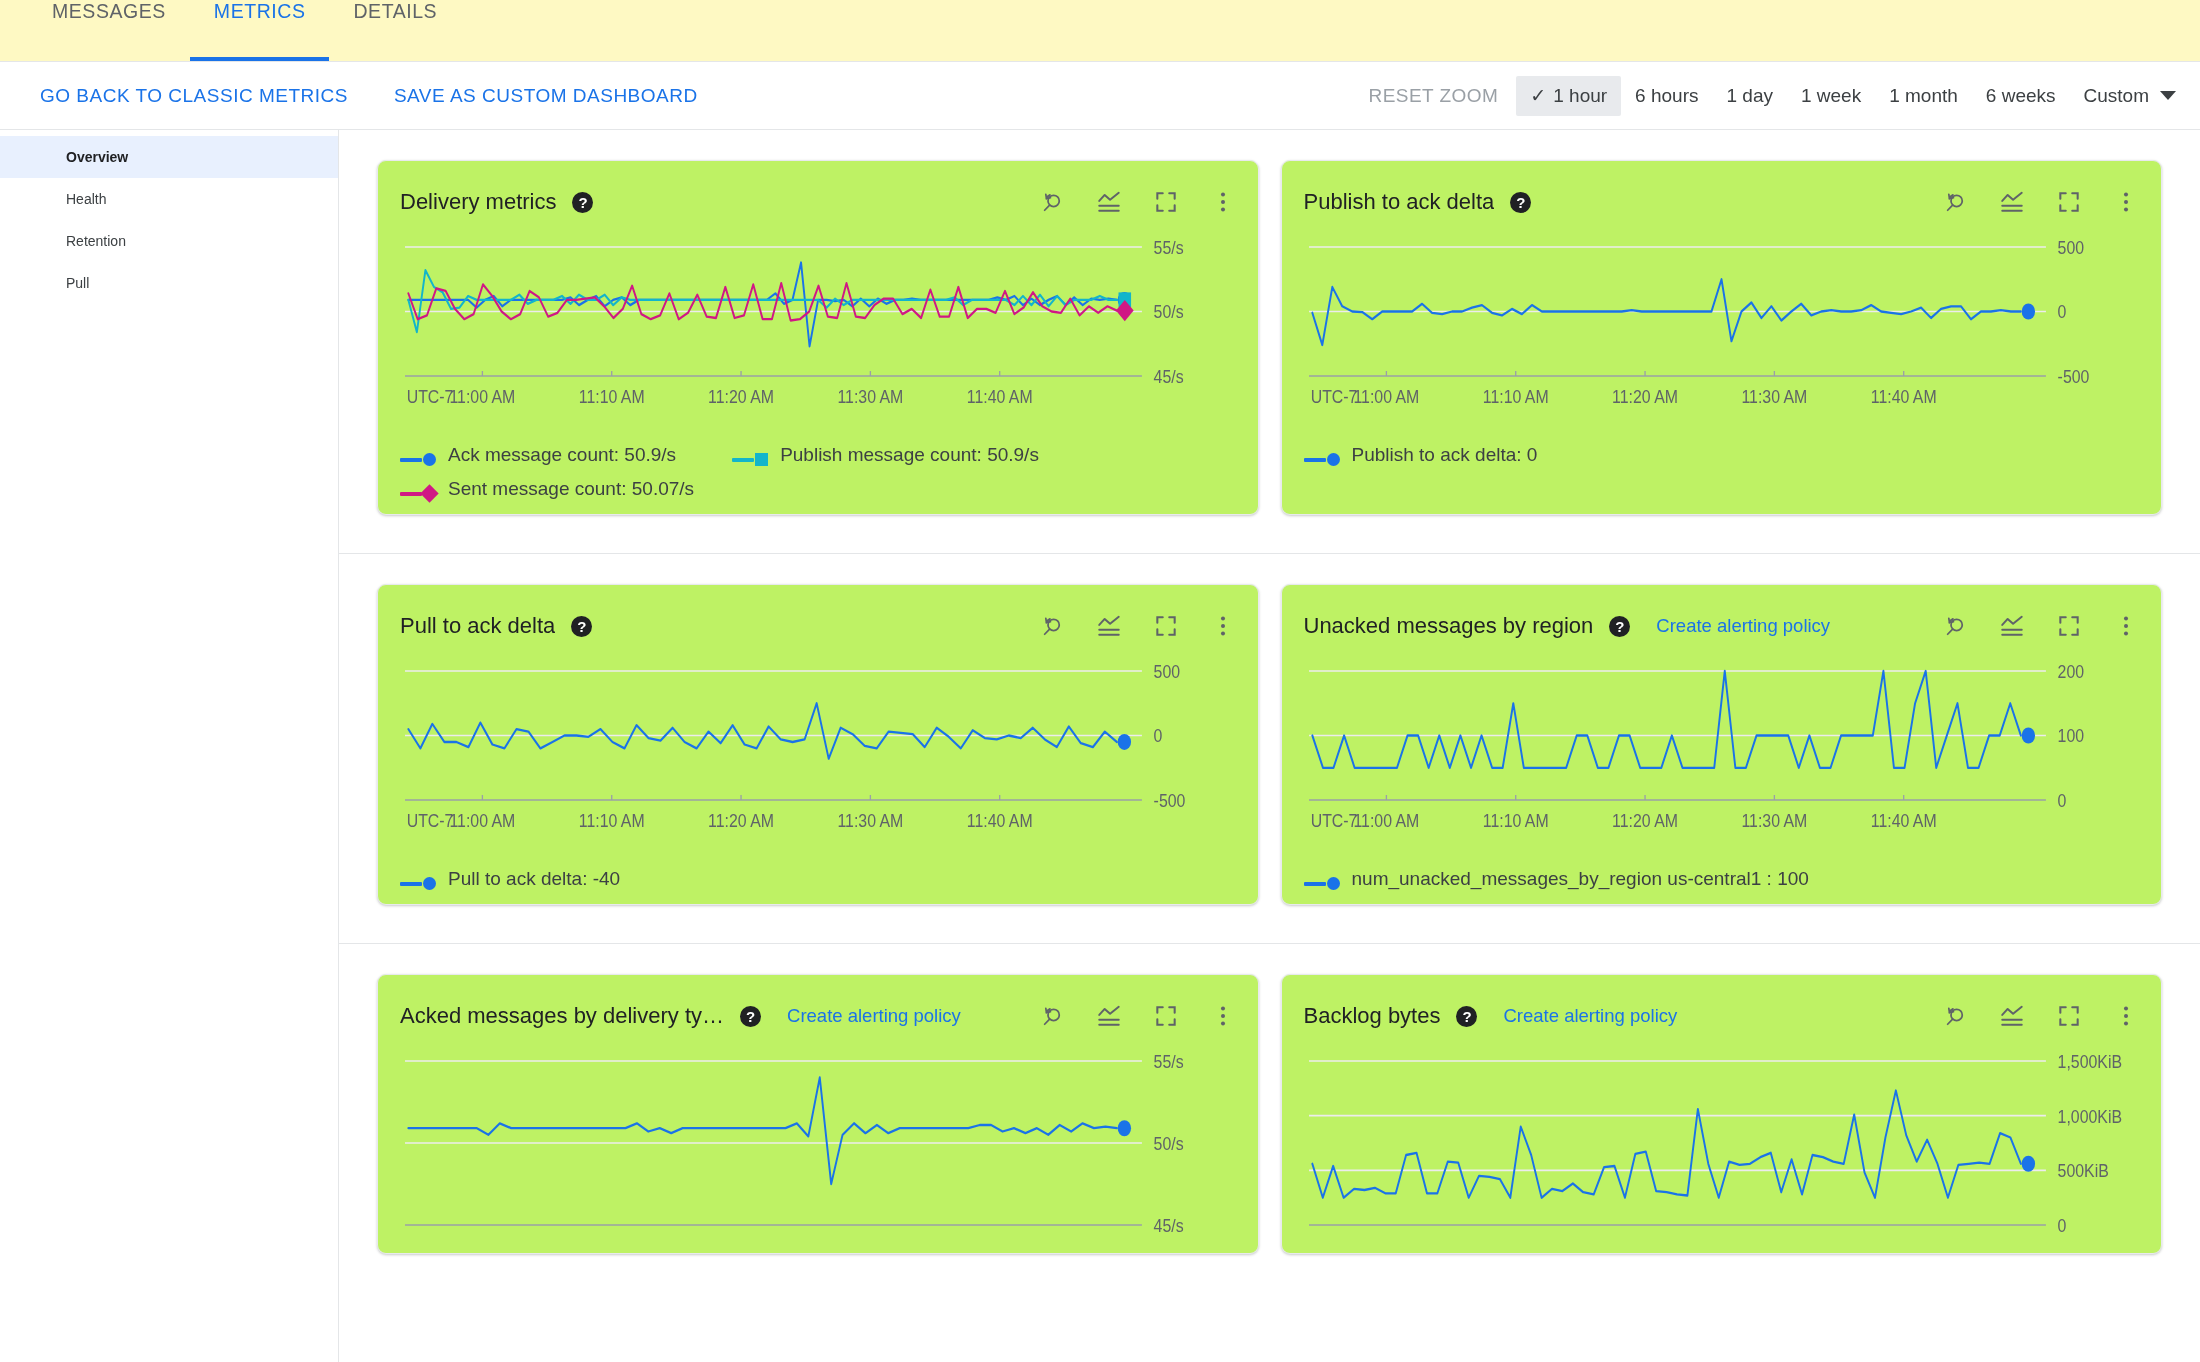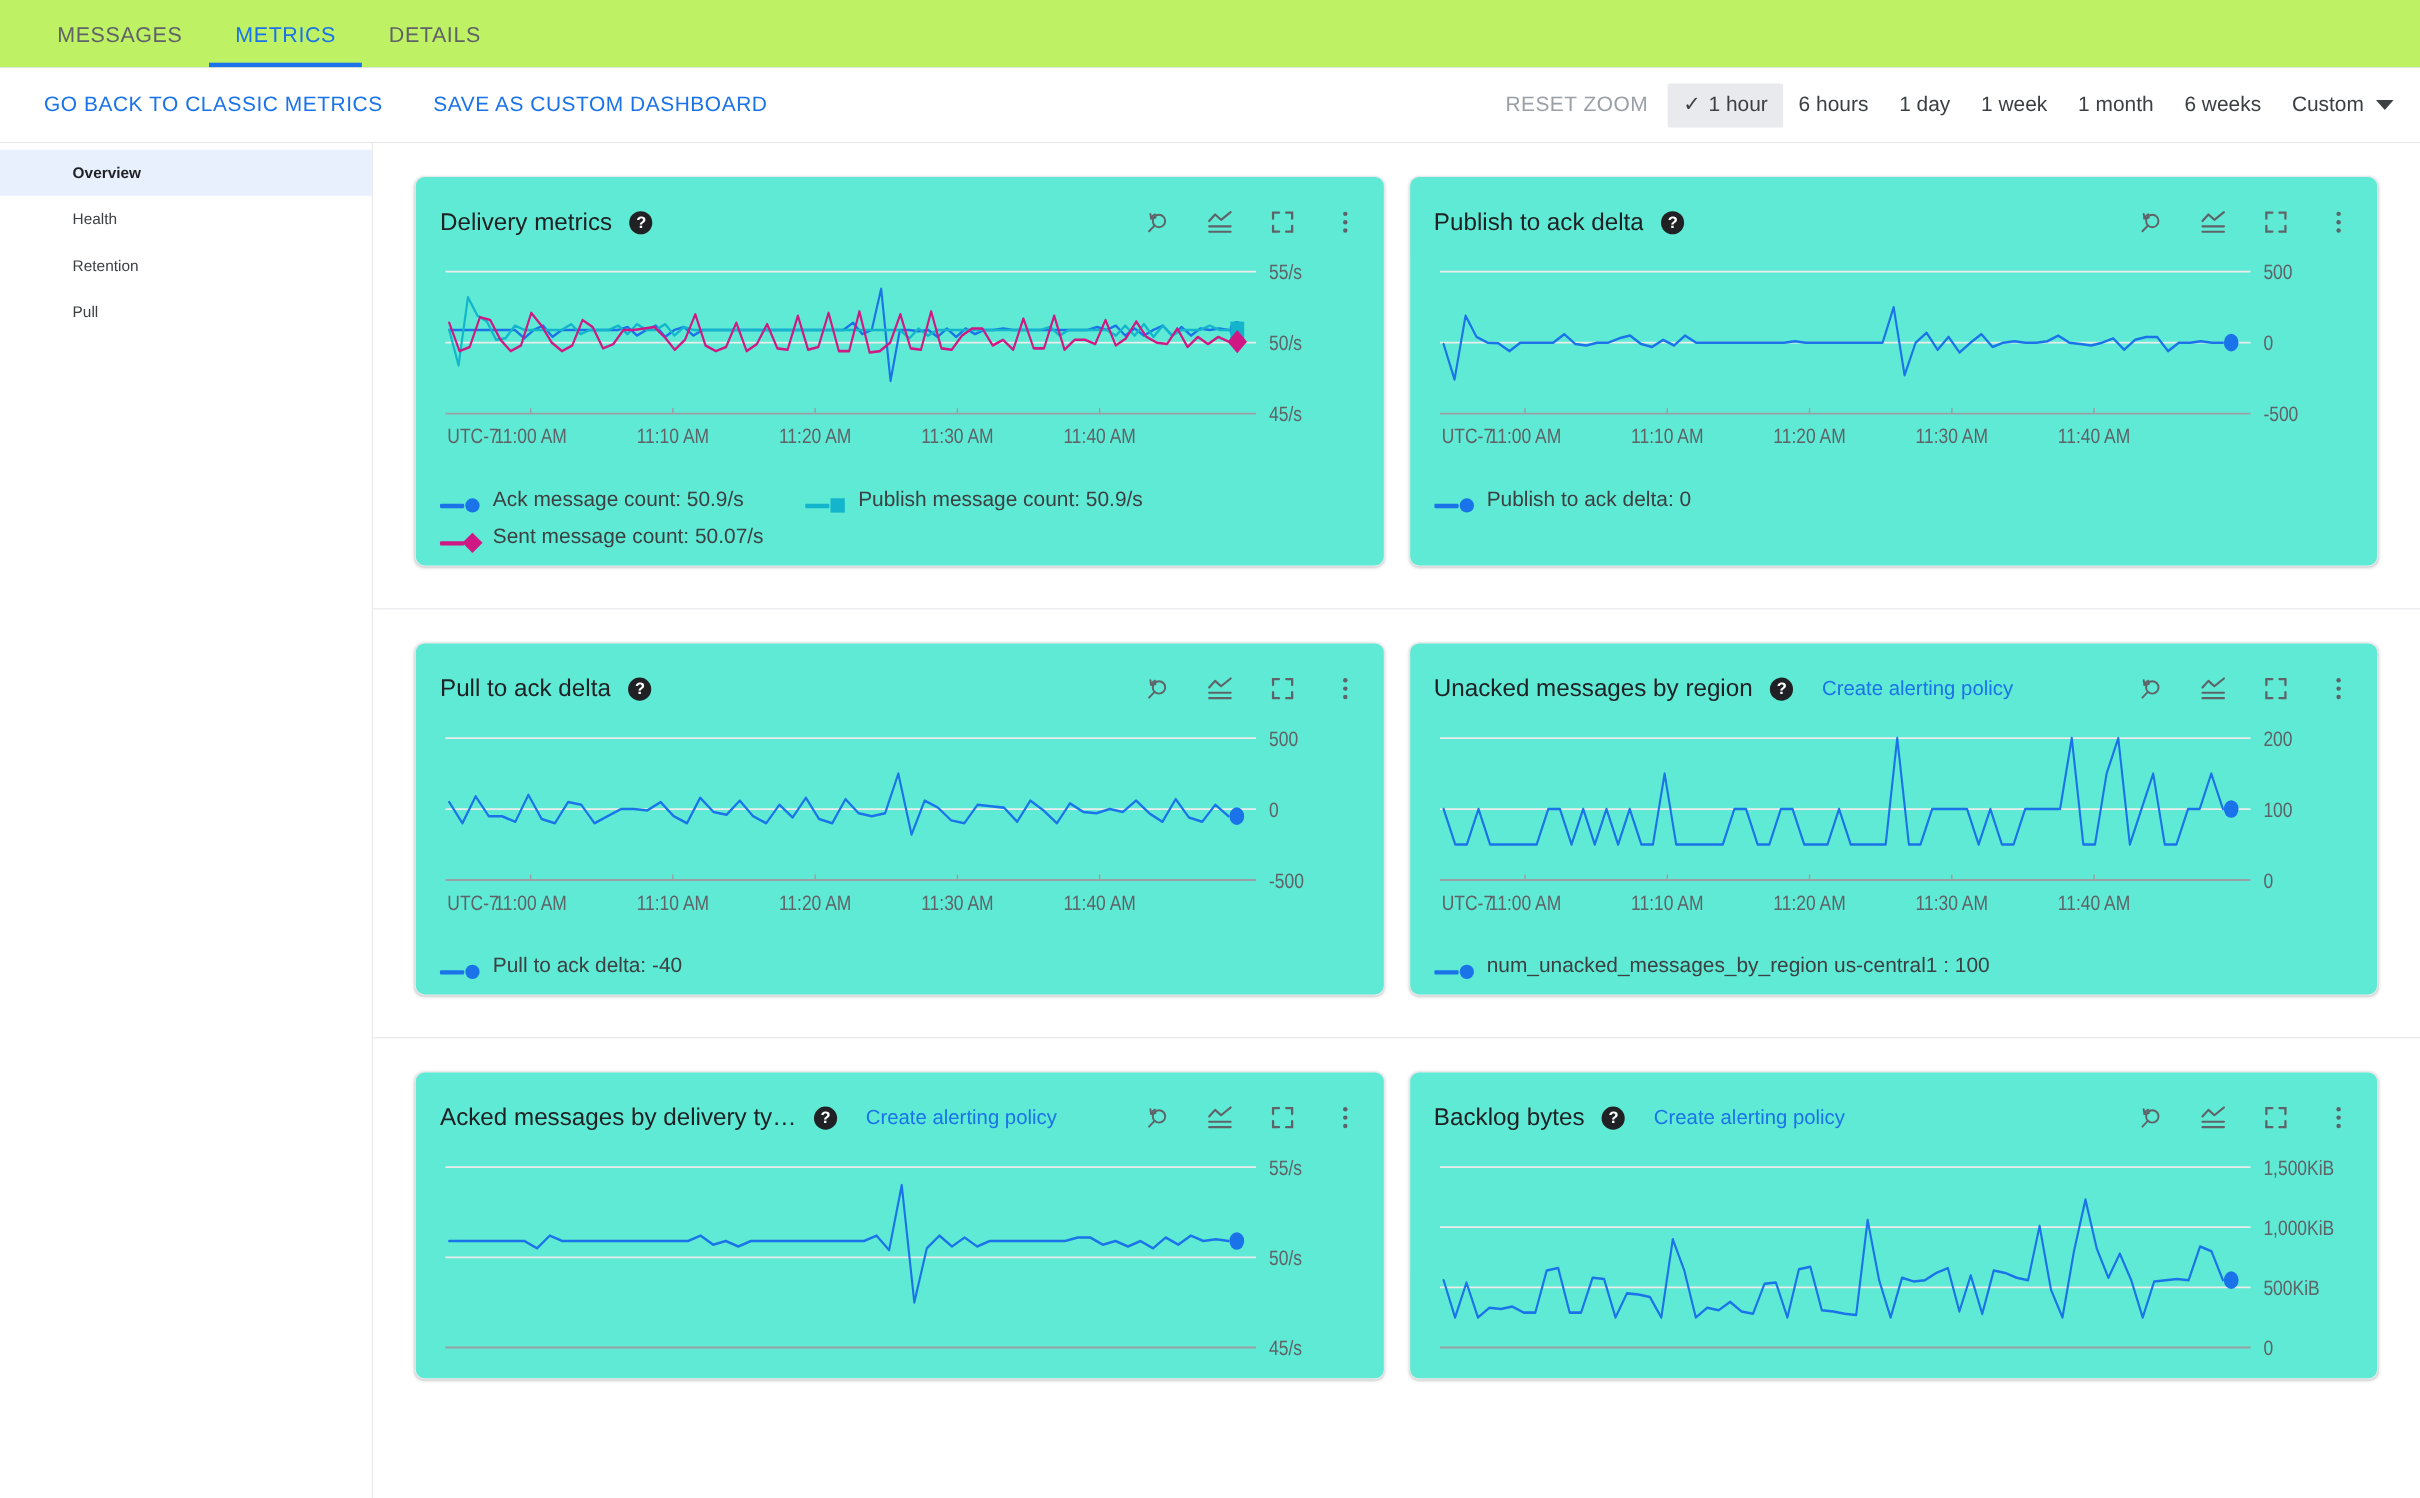--- a/index.html
+++ b/index.html
@@ -8,24 +8,23 @@
     background: #ffffff;
     font-family: "Liberation Sans", sans-serif;
     overflow: hidden;
     color: #3c4043;
   }
 
   
   .tabbar {
     height: 62px;
     display: flex;
-    align-items: flex-end;
     padding-left: 28px;
     border-bottom: 1px solid #e4e6e8;
-    background: #bef264;
+    background: #fef9c3;
   }
   .tab {
     font-size: 19.5px;
     letter-spacing: .55px;
     color: #5f6368;
     padding: 0 24px 17px 24px;
     cursor: pointer;
     position: relative;
     white-space: nowrap;
   }
@@ -117,21 +116,21 @@
   }
   .row {
     display: flex;
     border-bottom: 1px solid #e4e6e8;
     padding: 30px 0 38px 0;
     gap: 22px;
   }
   .row:last-child { border-bottom: none; }
 
   .card {
-    background: #5eead4;
+    background: #bef264;
     border: 1px solid #e8eaed;
     border-radius: 9px;
     box-shadow: 0 1px 3px rgba(60,64,67,.18), 0 1px 2px rgba(60,64,67,.10);
     flex: 1 1 0;
     min-width: 0;
     padding: 18px 22px 14px 22px;
   }
   .card.first { margin-left: 38px; }
   .card.second { margin-right: 38px; }
 

